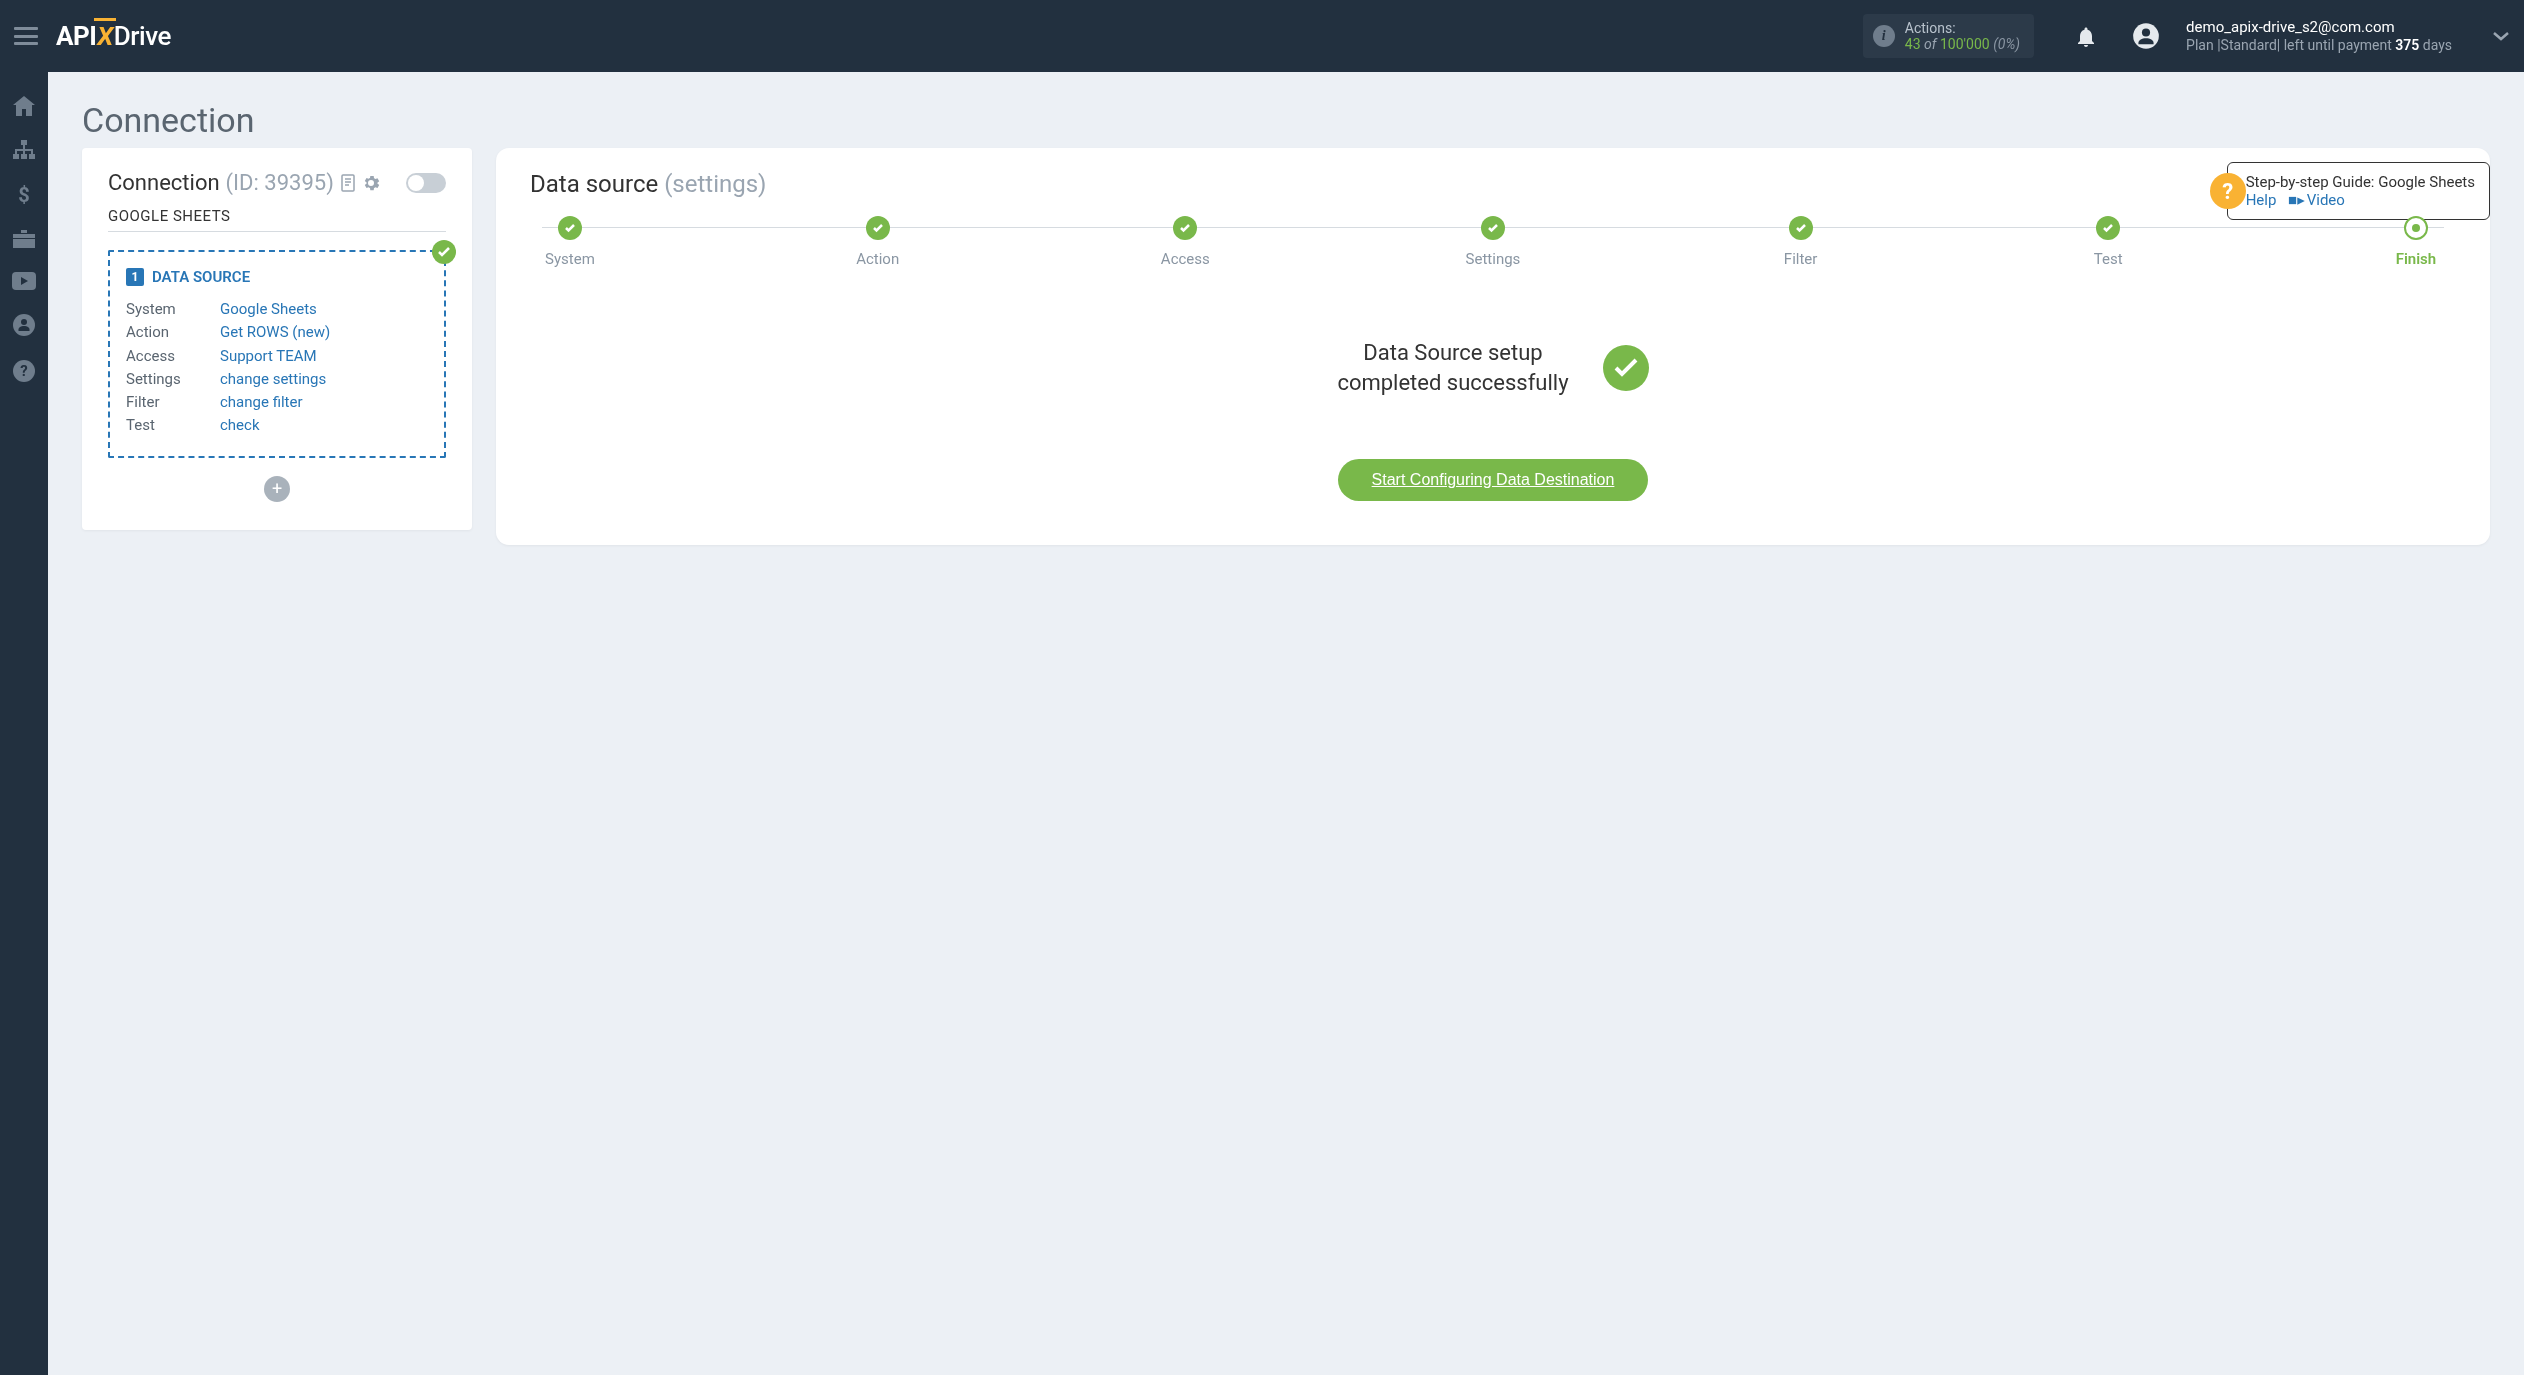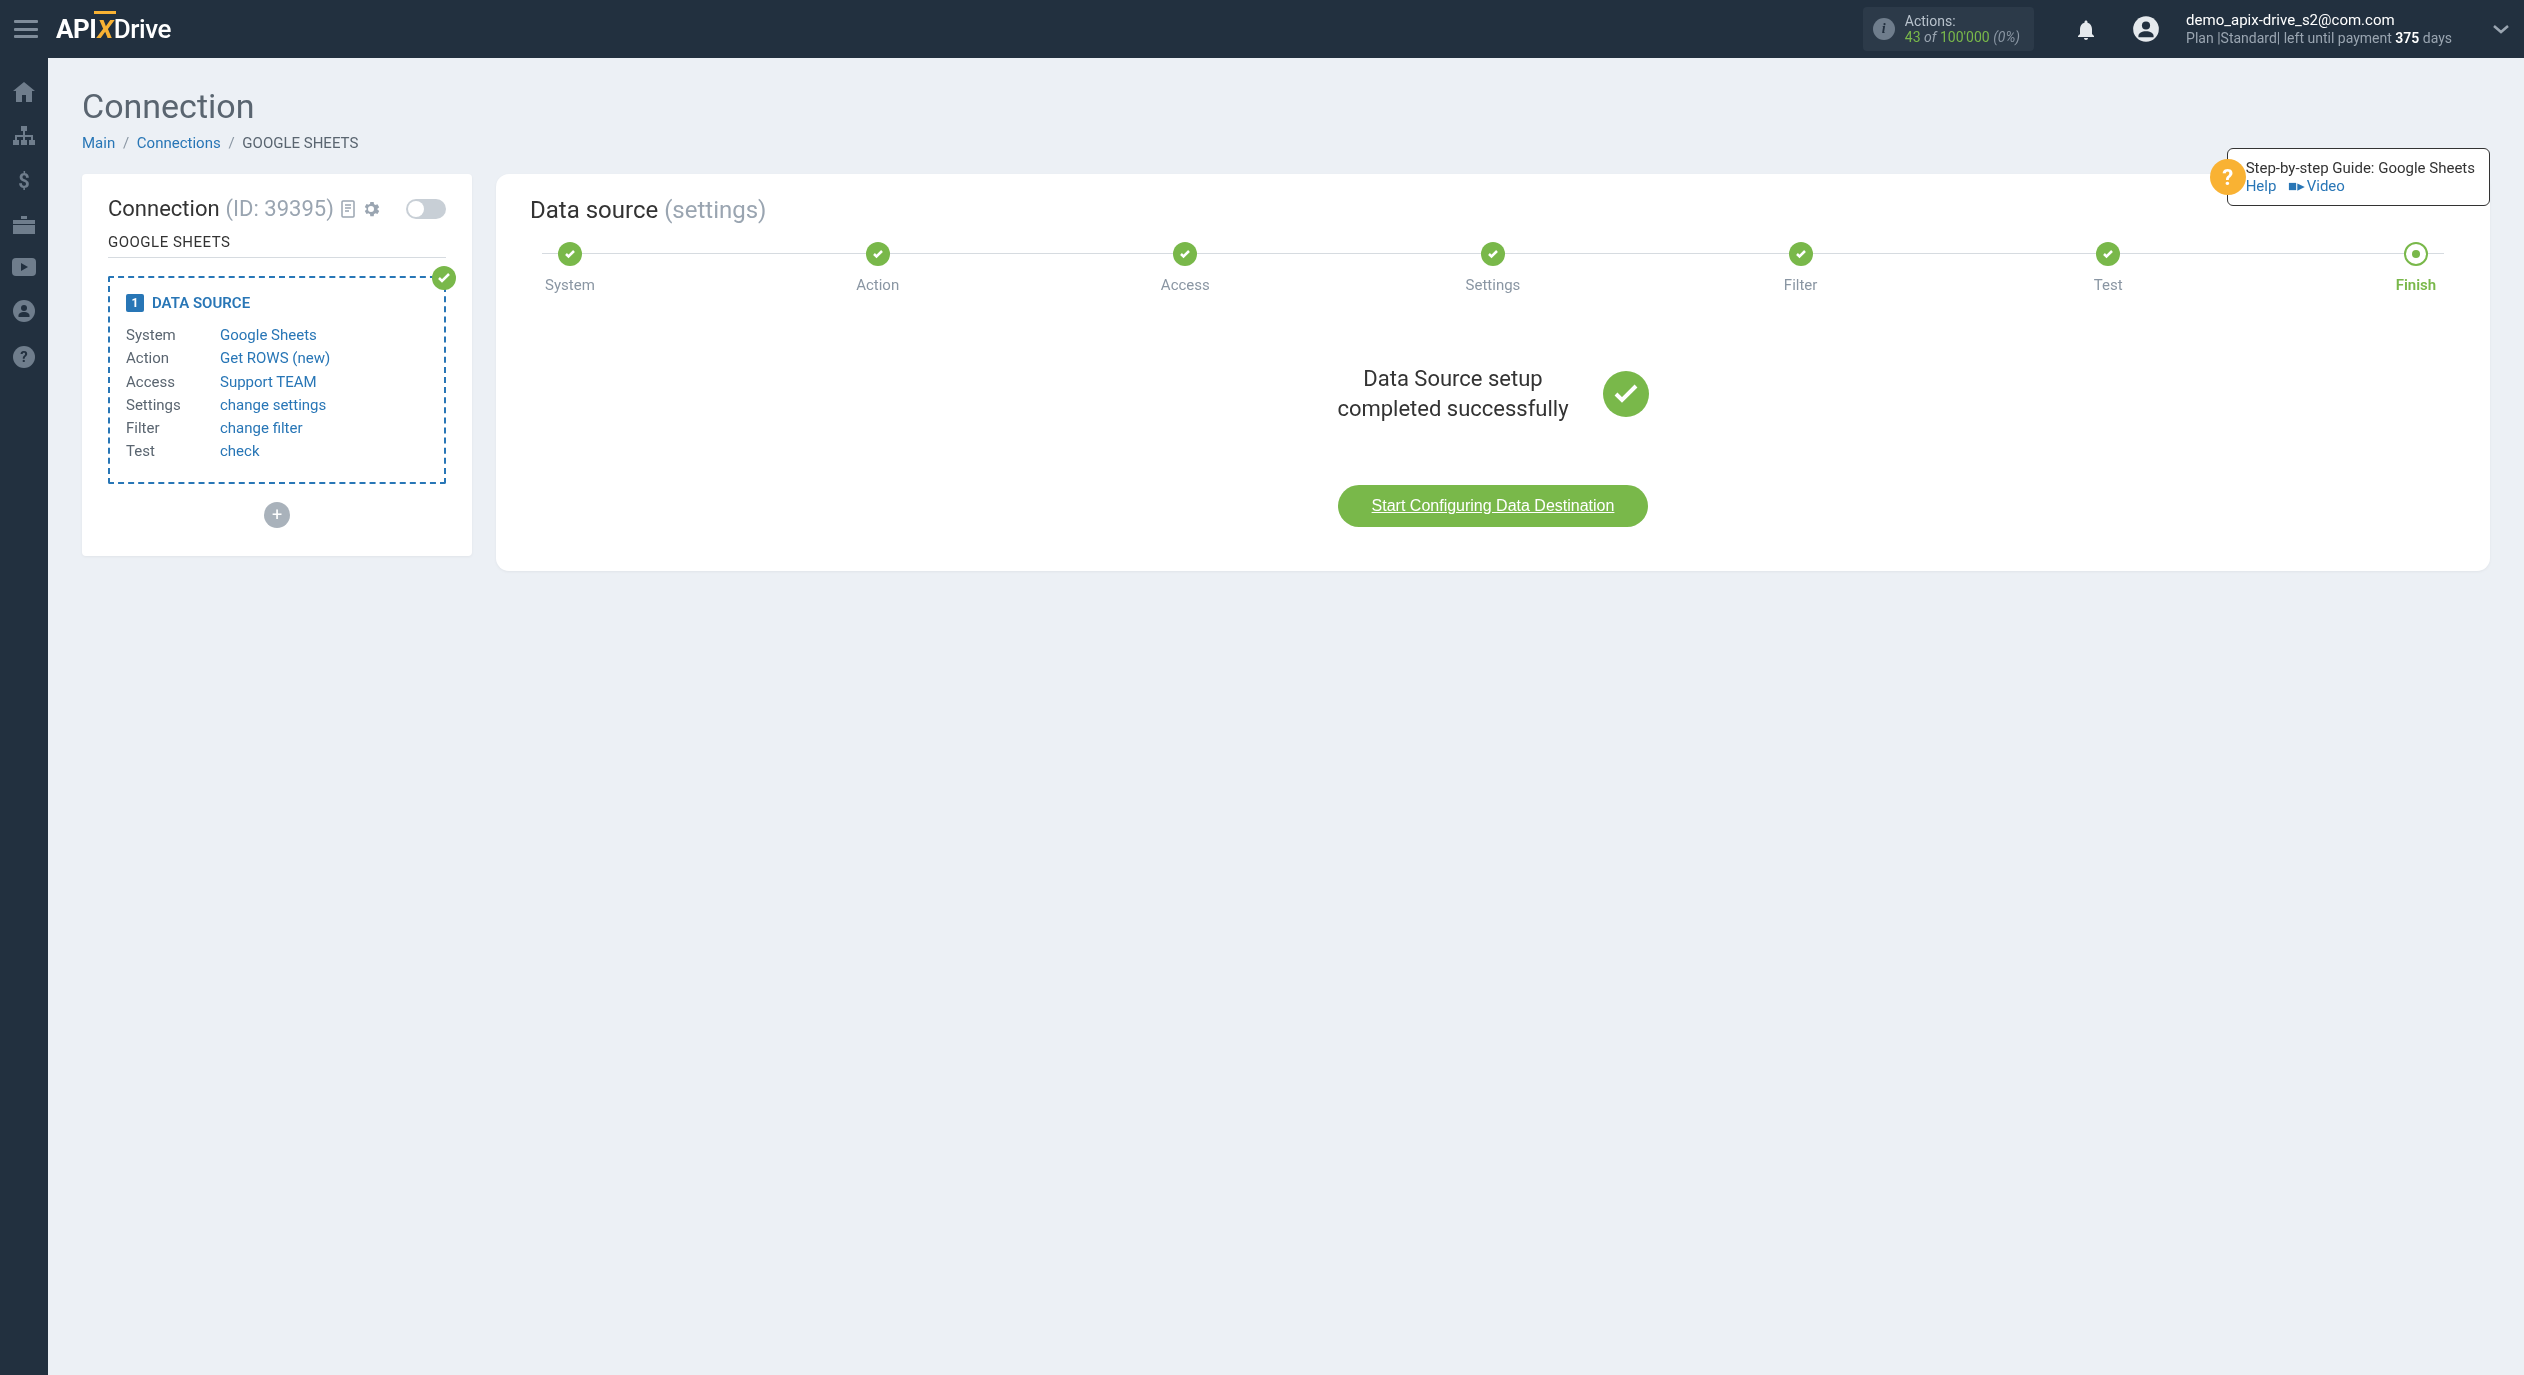--- a/index.html
+++ b/index.html
@@ -1,17 +1,17 @@
 <!DOCTYPE html>
 <html><head>
 <meta charset="utf-8">
 <style>
 * { margin: 0; padding: 0; box-sizing: border-box; }
 body { font-family: -apple-system, BlinkMacSystemFont, "Segoe UI", Roboto, "Helvetica Neue", Arial, sans-serif; background: #ecf0f5; color: #333; }
-.topbar { height: 58px; background: #22303f; display: flex; align-items: center; padding: 0 14px; color: #fff; }
+.topbar { height: 72px; background: #22303f; display: flex; align-items: center; padding: 0 14px; color: #fff; }
 .hamburger { width: 24px; height: 18px; display: flex; flex-direction: column; justify-content: space-between; cursor: pointer; margin-right: 18px; }
 .hamburger span { height: 3px; background: #7f8c9a; border-radius: 1px; }
 .logo { font-size: 26px; font-weight: 600; display: flex; align-items: baseline; letter-spacing: -0.5px; }
 .logo .api { color: #fff; font-weight: 700; }
 .logo .x { color: #f9b233; font-weight: 700; font-style: italic; padding: 0 1px; position: relative; }
 .logo .x::before { content: ""; position: absolute; top: -3px; left: -2px; right: -2px; height: 3px; background: #f9b233; }
 .logo .drive { color: #fff; font-weight: 500; }
 .topbar-spacer { flex: 1; }
 .actions-box { background: #2c3a49; border-radius: 4px; padding: 6px 14px 6px 10px; display: flex; align-items: center; gap: 10px; font-size: 14px; margin-right: 28px; }
 .info-circle { width: 22px; height: 22px; border-radius: 50%; background: #6f7d8c; display: flex; align-items: center; justify-content: center; font-family: Georgia, serif; font-style: italic; font-weight: bold; color: #22303f; font-size: 14px; }
@@ -177,27 +177,20 @@
     <div class="sicon">
         <svg width="22" height="22" viewBox="0 0 22 22" fill="currentColor">
           <circle cx="11" cy="11" r="11"></circle>
           <text x="11" y="16" text-anchor="middle" font-size="15" font-weight="bold" fill="#22303f">?</text>
         </svg>
       </div>
   </div>
 
   <div class="main main-wrap">
     <h1 class="page-title">Connection</h1>
-    <div class="breadcrumb">
-      <a href="#">Main</a>
-      <span class="sep">/</span>
-      <a href="#">Connections</a>
-      <span class="sep">/</span>
-      <span>GOOGLE SHEETS</span>
-    </div>
 
     <div class="guide-box">
       <div class="guide-badge">?</div>
       <div class="guide-content">
         <div class="guide-title">Step-by-step Guide: Google Sheets</div>
         <div class="guide-links">
           <a href="#">Help</a>
           <span class="vicon">■▸</span><a href="#">Video</a>
         </div>
       </div>

